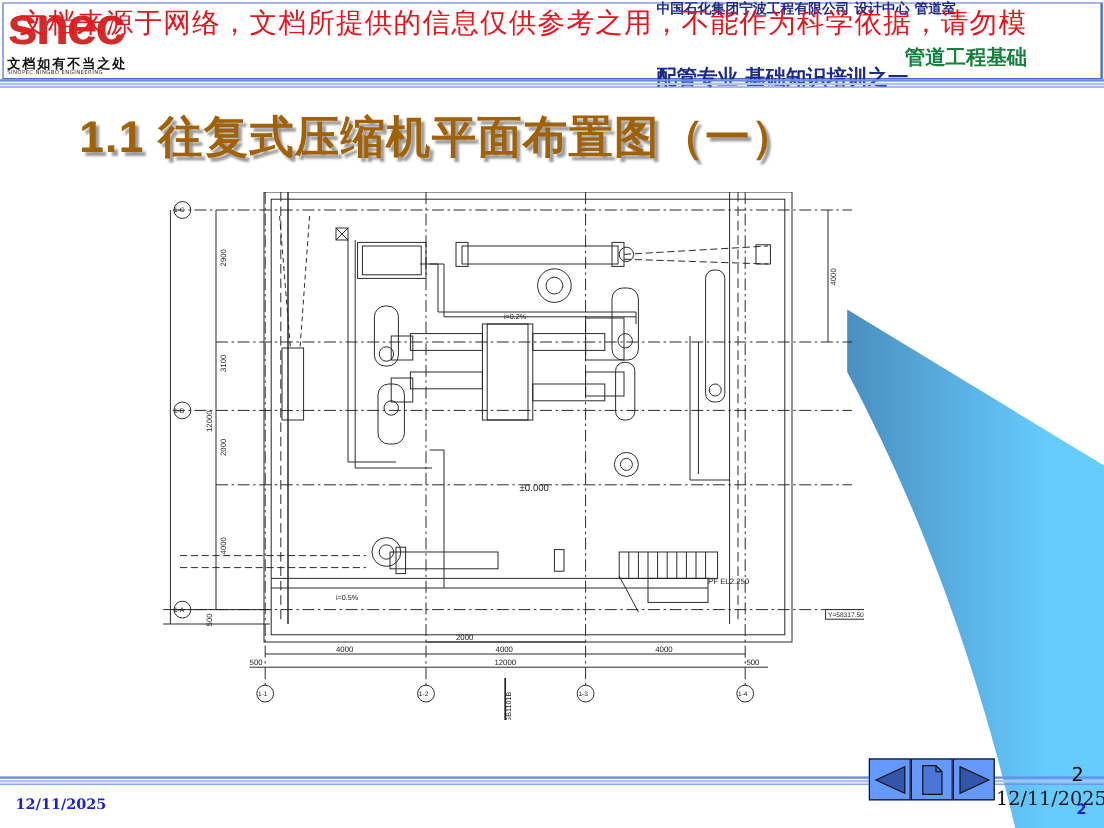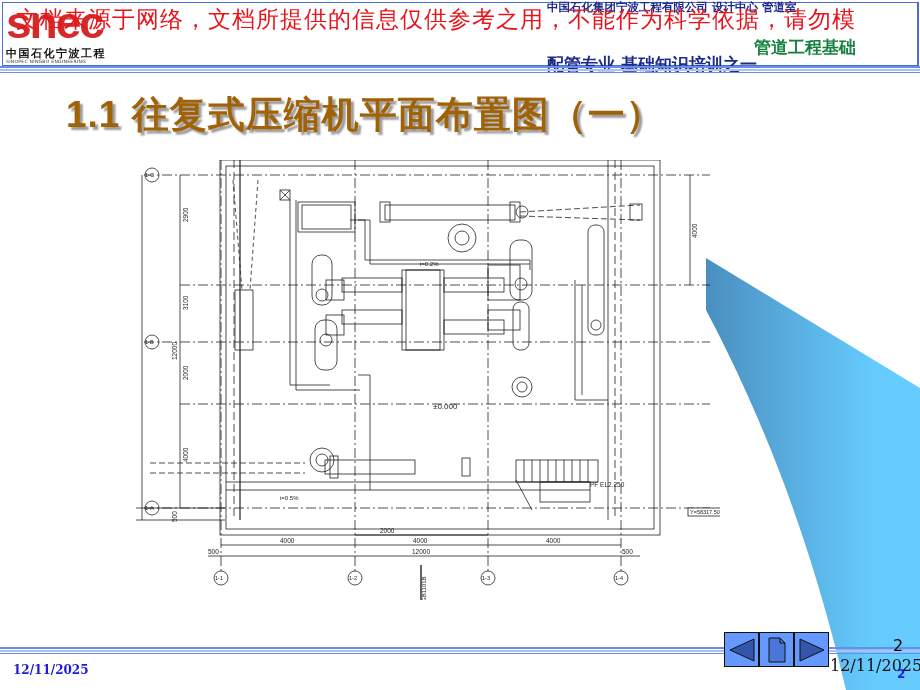--- a/index.html
+++ b/index.html
@@ -27,21 +27,21 @@
   .page-num-small{position:absolute;left:897px;top:667px;font-size:12px;font-weight:bold;color:#1c1cd8;}
 </style>
 </head>
 <body>
 
 <div class="header">
   <div class="header-frame"></div>
 
   <div class="logo">
     <div class="logo-word">snec</div>
-    <div class="logo-cn">中国石化宁波工程</div>
+    <div class="logo-cn">文档如有不当之处</div>
     <div class="logo-en">SINOPEC NINGBO ENGINEERING</div>
   </div>
 
   <div class="company">中国石化集团宁波工程有限公司 设计中心 管道室</div>
   <div class="course">配管专业 基础知识培训之一</div>
   <div class="course-title">管道工程基础</div>
 
   <div class="watermark" style="left:16px;top:4px;">文档来源于网络，文档所提供的信息仅供参考之用，不能作为科学依据，请勿模</div>
 </div>
 

